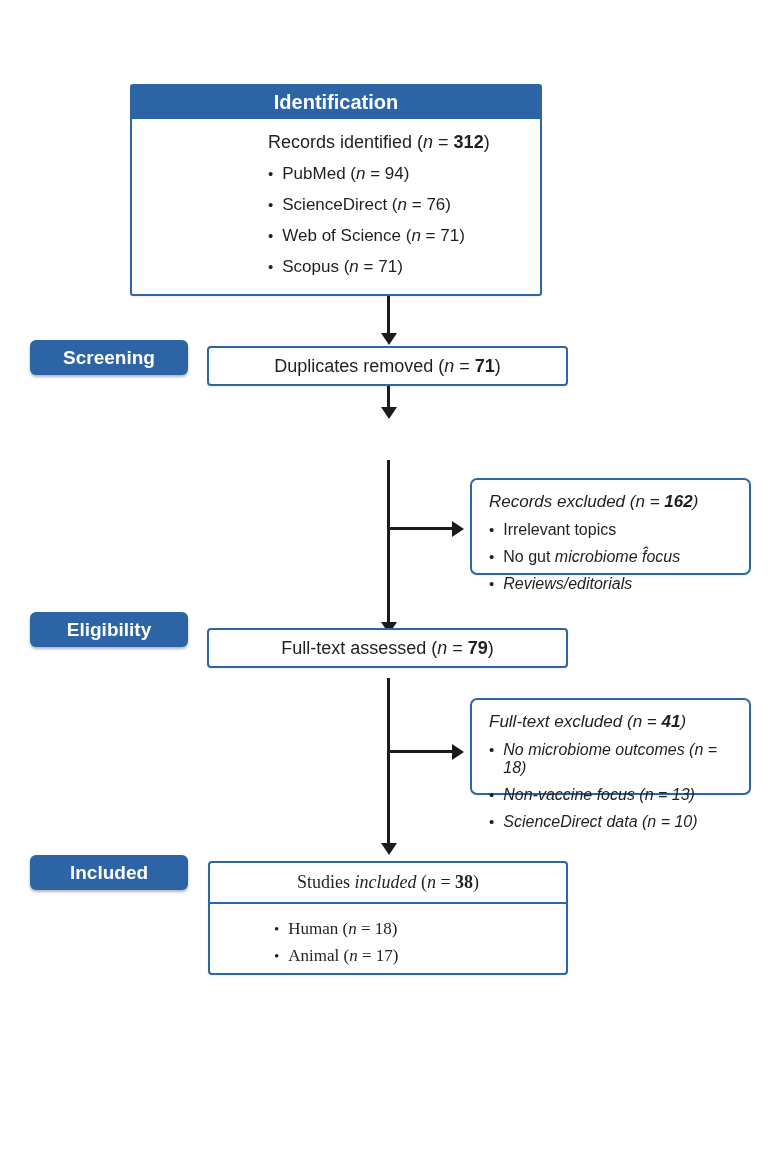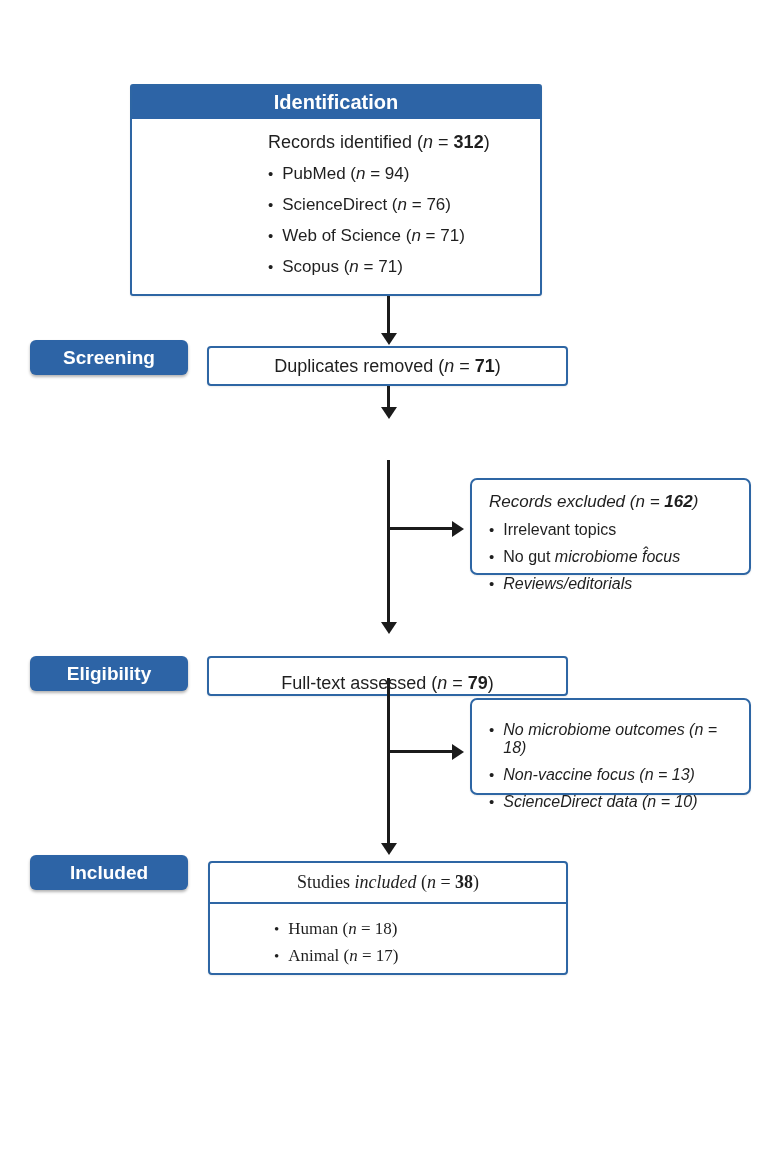--- a/index.html
+++ b/index.html
@@ -16,27 +16,27 @@
              display:flex;align-items:center;justify-content:center;}
   .id-body{padding:13px 0 0 136px;}
   .id-title{font-size:18px;margin-bottom:10px;}
   .bullet-row{font-size:17px;margin-top:11px;display:flex;align-items:baseline;}
   .blt{margin-right:9px;font-size:15px;}
 
   .side-label{position:absolute;left:30px;width:158px;height:35px;background:#2d64a6;color:#fff;
               font-weight:bold;font-size:19px;display:flex;align-items:center;justify-content:center;
               border-radius:6px;box-shadow:0 2px 3px rgba(0,0,0,.3);}
   .lbl-screening{top:340px;}
-  .lbl-eligibility{top:656px;}
+  .lbl-eligibility{top:612px;}
   .lbl-included{top:855px;}
 
   .mid-box{left:207px;width:361px;height:40px;}
   .box-duplicates{top:346px;}
   .box-screened{top:420px;}
-  .box-assessed{top:656px;align-items:flex-end;}
+  .box-assessed{top:628px;}
 
   .excl-box{position:absolute;left:470px;width:281px;height:97px;background:#fff;
             border:2px solid #2e66a4;border-radius:7px;box-sizing:border-box;
             padding:12px 8px 8px 17px;box-shadow:0 1px 2px rgba(0,0,0,.08);}
   .excl1{top:478px;}
   .excl2{top:698px;}
   .excl-title{font-size:17px;font-style:italic;}
   .excl-box .bullet-row{font-size:16px;margin-top:9px;}
 
   .inc-box{left:208px;top:861px;width:360px;height:114px;font-family:Liberation Serif, serif;}
@@ -124,20 +124,21 @@
   <div class="flowbox mid-box box-assessed centered">
       <span><span>Full-text assessed (</span><i>n</i><span> = </span><b>79</b><span>)</span></span>
     </div>
 
   <div class="vline" style="left:387px;top:678px;height:166px;"></div>
   <div class="arr-down" style="left:381px;top:843px;"></div>
   <div class="hline" style="left:389px;top:750px;width:64px;"></div>
   <div class="arr-right" style="left:452px;top:744px;"></div>
 
   <div class="excl-box excl2">
+    <div class="excl-title"><span>Full-text excluded (</span><span>n</span><span> = </span><b>41</b><span>)</span></div>
     <div class="bullet-row">
         <span class="blt">•</span>
         <i><span>No microbiome outcomes (</span><span>n</span><span> = </span><span>18</span><span>)</span></i>
       </div>
     <div class="bullet-row">
         <span class="blt">•</span>
         <i><span>Non-vaccine focus (</span><span>n</span><span> = </span><span>13</span><span>)</span></i>
       </div>
     <div class="bullet-row">
         <span class="blt">•</span>

